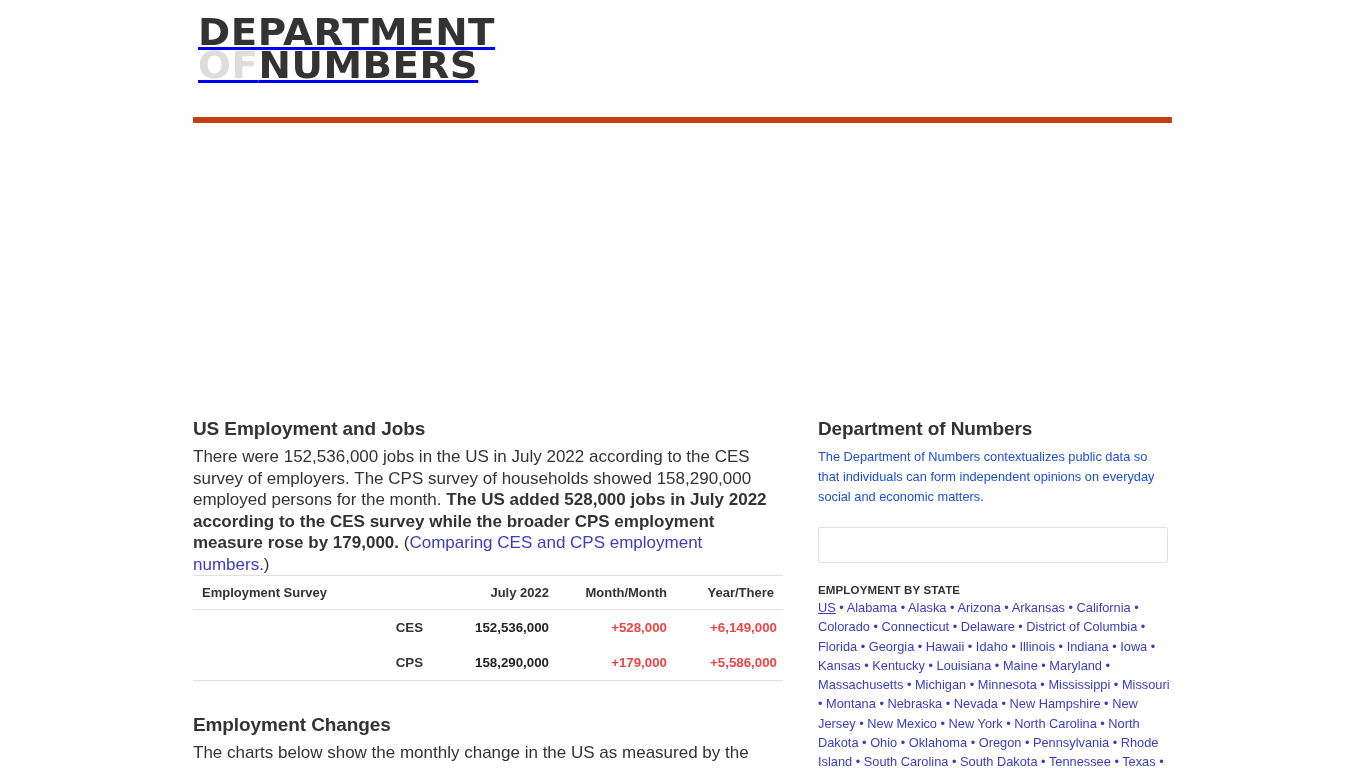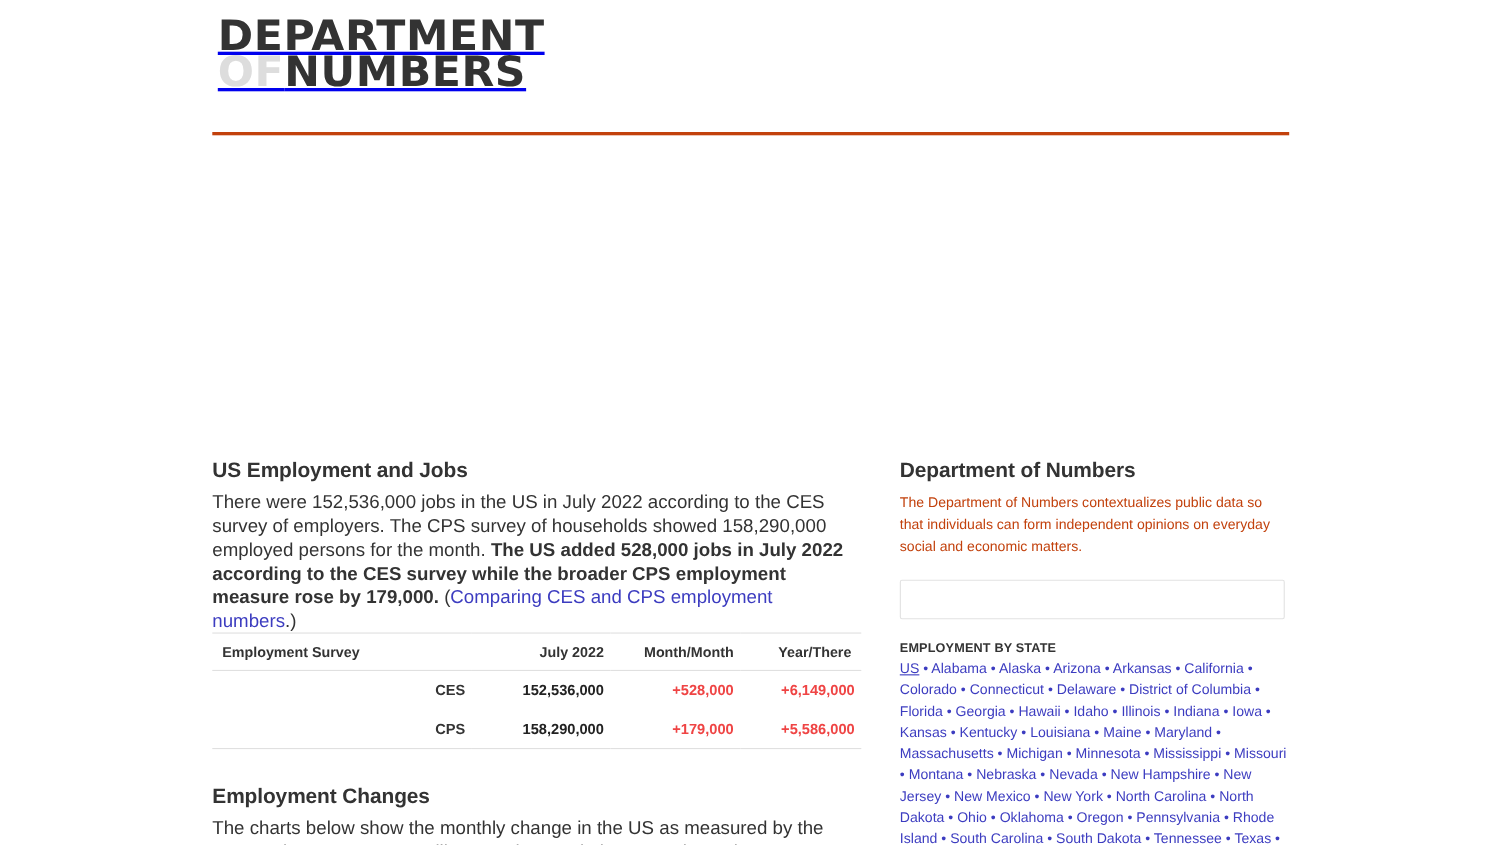--- a/index.html
+++ b/index.html
@@ -16,21 +16,21 @@
   }
 
   .page { position: relative; width: 1366px; height: 768px; }
 
   
   .masthead {
     position: absolute;
     left: 193px; top: 0;
     width: 979px;
     height: 123px;
-    border-bottom: 3px solid #c2410c;
+    border-bottom: 6px solid #c2410c;
   }
   .logo {
     position: absolute;
     left: 5px; top: 16px;
     line-height: 0.86;
     user-select: none;
   }
   .logo-line1 {
     display: block;
     font-size: 38px;
@@ -145,21 +145,21 @@
     margin: 0 0 7px 0;
     font-size: 19px;
     font-weight: bold;
     color: #333333;
     letter-spacing: -0.1px;
   }
   p.side-text {
     margin: 0;
     font-size: 12.8px;
     line-height: 20px;
-    color: #c2410c;
+    color: #1d4ed8;
   }
   .search-box {
     display: block;
     margin-top: 20px;
     width: 350px;
     height: 36px;
     border: 1px solid #e2e2e2;
     border-radius: 2px;
     background: #ffffff;
     font-family: "Liberation Sans", sans-serif;

